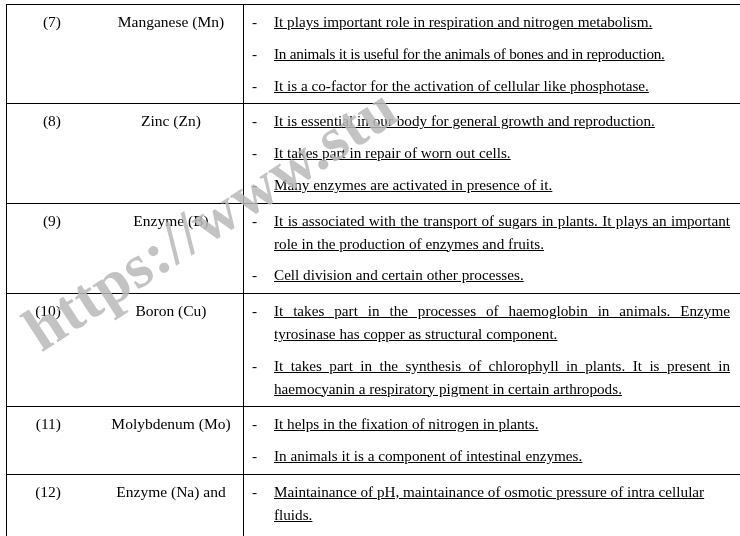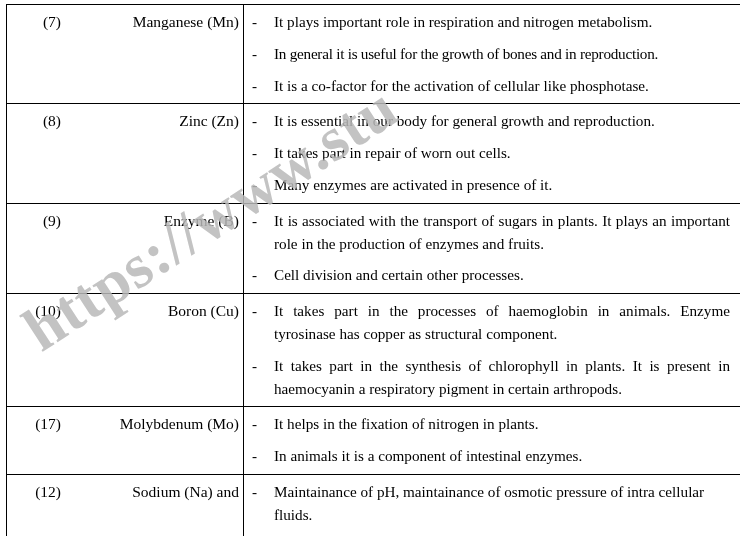--- a/index.html
+++ b/index.html
@@ -80,21 +80,21 @@
     white-space: nowrap;
   }
   .name-num {
     width: 54px;
     text-align: right;
     padding-right: 10px;
     flex: 0 0 auto;
   }
   .name-text {
     flex: 1 1 auto;
-    text-align: right;
+    text-align: center;
     margin-left: 32px;
   }
   .name-cont {
     display: block;
     margin-left: 64px;
     font-size: 18px;
     line-height: 1.55;
     white-space: nowrap;
     margin-top: 32px;
   }
@@ -112,20 +112,21 @@
     flex: 0 0 auto;
     width: 22px;
     padding-left: 8px;
     text-align: left;
   }
   .btext {
     flex: 1 1 auto;
     text-align: justify;
     text-justify: inter-word;
     padding-right: 4px;
+    text-decoration: underline;
   }
   .btext.nojust { text-align: left; }
   .btext.tight { letter-spacing: -0.25px; }
 </style>
 </head>
 <body>
 
 <div id="page">
 
   <div class="watermark">https://www.stu</div>
@@ -141,21 +142,21 @@
               <span class="name-text">Manganese  (Mn)</span>
             </div>
           </td>
           <td class="desc-cell">
             <div class="bullet">
               <span class="dash">-</span>
               <span class="btext nojust">It plays important role in respiration and nitrogen metabolism.</span>
             </div>
             <div class="bullet">
               <span class="dash">-</span>
-              <span class="btext nojust tight">In general it is useful for the growth of bones and in reproduction.</span>
+              <span class="btext nojust tight">In animals it is useful for the animals of bones and in reproduction.</span>
             </div>
             <div class="bullet">
               <span class="dash">-</span>
               <span class="btext nojust">It is a co-factor for the activation of cellular like phosphotase.</span>
             </div>
           </td>
         </tr>
 
         <tr>
           <td class="name-cell">
@@ -214,41 +215,41 @@
             <div class="bullet">
               <span class="dash">-</span>
               <span class="btext">It takes part in the synthesis of chlorophyll in plants. It is present in haemocyanin a respiratory pigment in certain arthropods.</span>
             </div>
           </td>
         </tr>
 
         <tr>
           <td class="name-cell">
             <div class="name-row">
-              <span class="name-num">(17)</span>
+              <span class="name-num">(11)</span>
               <span class="name-text">Molybdenum (Mo)</span>
             </div>
           </td>
           <td class="desc-cell">
             <div class="bullet">
               <span class="dash">-</span>
               <span class="btext nojust">It helps in the fixation of nitrogen in plants.</span>
             </div>
             <div class="bullet">
               <span class="dash">-</span>
               <span class="btext nojust">In animals it is a component of intestinal enzymes.</span>
             </div>
           </td>
         </tr>
 
         <tr>
           <td class="name-cell">
             <div class="name-row">
               <span class="name-num">(12)</span>
-              <span class="name-text">Sodium (Na) and</span>
+              <span class="name-text">Enzyme (Na) and</span>
             </div>
             <span class="name-cont">Potassium  (K)</span>
           </td>
           <td class="desc-cell">
             <div class="bullet">
               <span class="dash">-</span>
               <span class="btext nojust">Maintainance of pH, maintainance of osmotic pressure of intra cellular fluids.</span>
             </div>
           </td>
         </tr>

